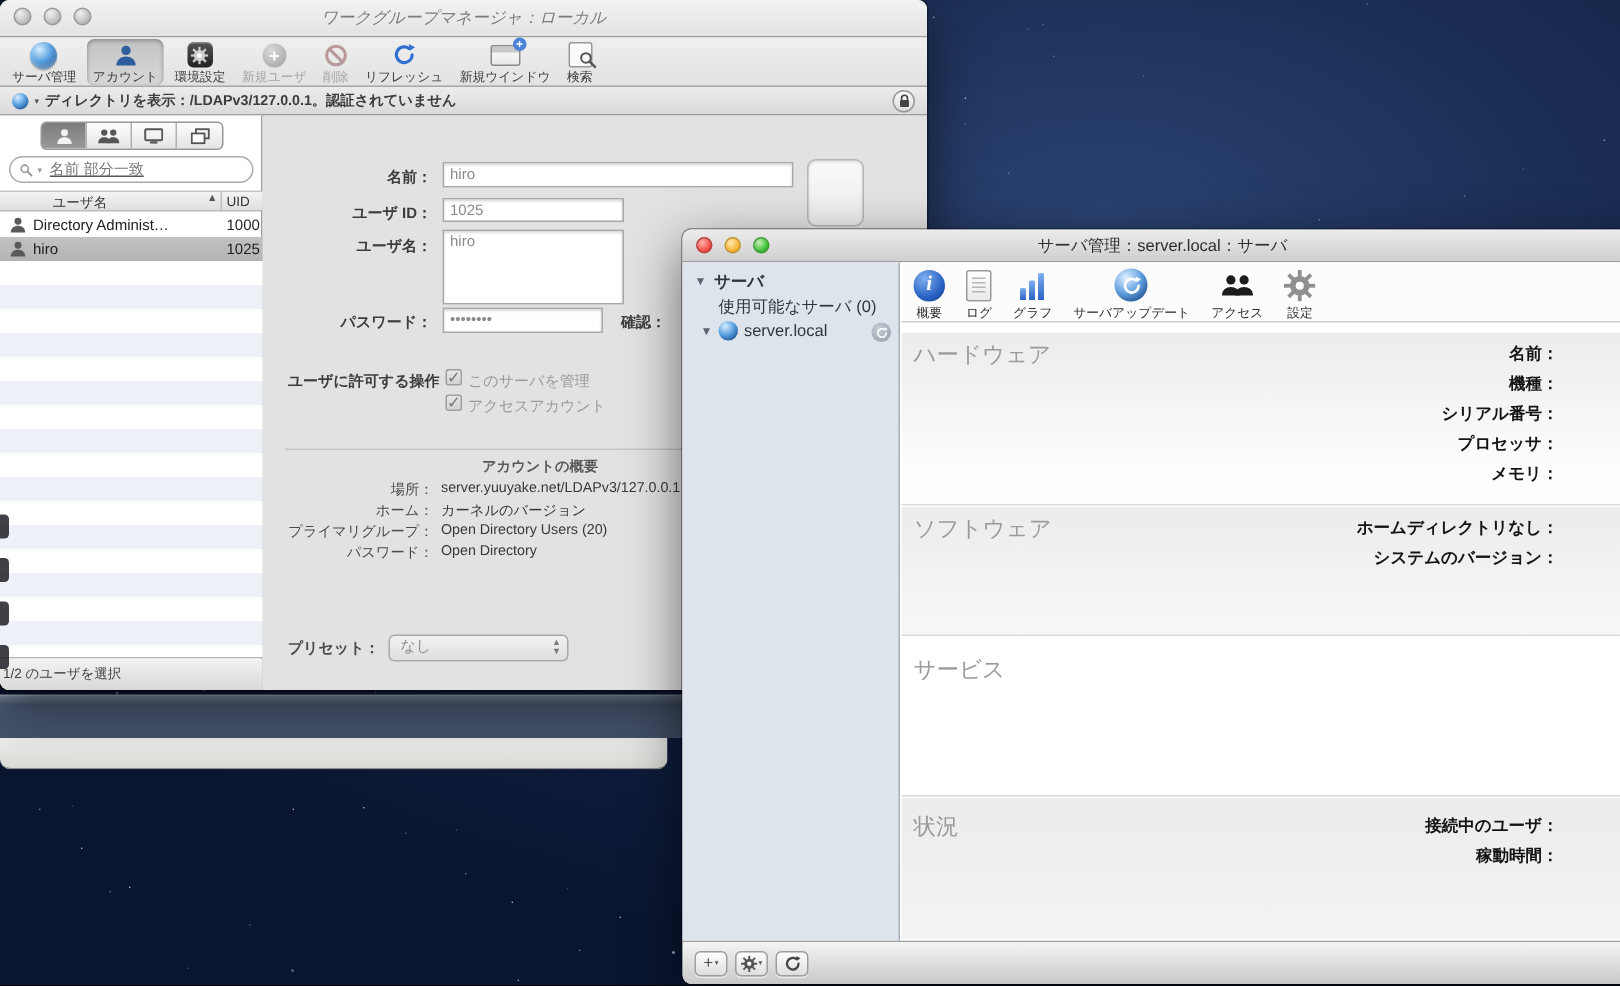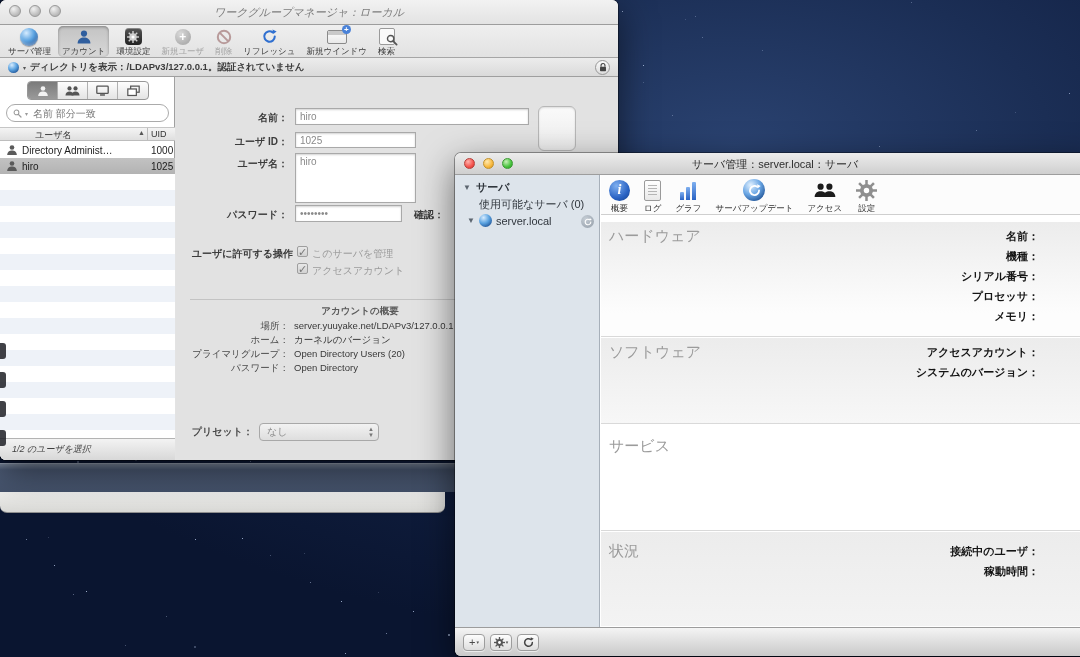--- a/index.html
+++ b/index.html
@@ -58,35 +58,35 @@
   #wgm-dirbar .dir-text{font-size:9.5px;color:#3c3c3c;font-weight:bold;}
   #dir-lock{margin-left:auto;width:15px;height:15px;border-radius:50%;border:1px solid #989898;background:linear-gradient(#fbfbfb,#dcdcdc);display:flex;align-items:center;justify-content:center;color:#444;}
 
   
   #wgm-side{position:absolute;left:0;top:77px;width:175px;height:383px;background:#fff;border-right:1px solid #a0a0a0;border-radius:0 0 0 6px;}
   #seg{position:absolute;left:27px;top:4px;height:19px;display:flex;border:1px solid #979797;border-radius:4px;overflow:hidden;background:linear-gradient(#fdfdfd,#e4e4e4);}
   .seg-btn{width:30px;height:17px;display:flex;align-items:center;justify-content:center;border-right:1px solid #b0b0b0;color:#555;}
   .seg-btn:last-child{border-right:none;}
   .seg-btn.selected{background:linear-gradient(#7b7b7b,#9a9a9a);color:#f2f2f2;}
   #wgm-search{position:absolute;left:6px;top:27px;width:163px;height:18px;border-radius:9px;border:1px solid #ababab;background:#fff;display:flex;align-items:center;padding:0 6px;gap:3px;color:#9a9a9a;}
-  #wgm-search input{border:none;outline:none;width:100%;font-size:10px;color:#555;background:transparent;font-family:inherit;}
+  #wgm-search input{border:none;outline:none;width:100%;font-size:10px;color:#555;background:transparent;font-family:inherit;text-decoration:underline;}
   #list-head{position:absolute;left:0;top:50px;width:175px;height:14px;background:linear-gradient(#f4f4f4,#dfdfdf);border-top:1px solid #c6c6c6;border-bottom:1px solid #bdbdbd;font-size:9px;color:#333;}
   #list-head .h-user{position:absolute;left:35px;top:1px;}
   #list-head .h-uid{position:absolute;left:151px;top:1px;}
   #list-head .h-sort{position:absolute;left:138px;top:1px;font-size:7px;color:#555;}
   #list-head .h-div{position:absolute;left:147px;top:0;width:1px;height:13px;background:#bdbdbd;}
   .u-row{position:absolute;left:0;width:175px;height:16px;font-size:10px;color:#1c1c1c;display:flex;align-items:center;}
   .u-row .u-ic{width:12px;margin:0 4px 0 6px;color:#5a5a5a;flex:0 0 auto;}
   .u-row .u-name{white-space:nowrap;overflow:hidden;max-width:110px;}
   .u-row .u-uid{position:absolute;left:151px;}
   .u-row.selected{background:linear-gradient(#c2c2c2,#b3b3b3);}
   #list-stripes{position:absolute;left:0;top:97px;width:175px;height:264px;
     background:repeating-linear-gradient(to bottom,#fff 0 16px,#eef2f8 16px 32px);}
   #wgm-side-status{position:absolute;left:0;bottom:0;width:175px;height:22px;background:linear-gradient(#f3f3f3,#d8d8d8);
-    border-top:1px solid #b3b3b3;font-size:9px;color:#3f3f3f;line-height:21px;padding-left:12px;border-radius:0 0 0 6px;font-style:italic;}
+    border-top:1px solid #b3b3b3;font-size:9px;color:#3f3f3f;line-height:21px;padding-left:2px;border-radius:0 0 0 6px;}
 
   
   #wgm-main{position:absolute;left:176px;top:77px;width:442px;height:383px;background:#e2e2e2;border-radius:0 0 6px 0;}
   #wgm-tabs{position:absolute;left:92px;top:7px;height:17px;display:flex;border:1px solid #929292;border-radius:4px;overflow:hidden;background:linear-gradient(#f3f3f3,#dcdcdc);}
   .wtab{padding:0 9px;font-size:10px;line-height:15px;color:#2e2e2e;font-weight:bold;border-right:1px solid #a8a8a8;}
   .wtab:last-child{border-right:none;}
   .wtab.selected{background:linear-gradient(#6f6f6f,#8d8d8d);color:#fff;}
   .flabel{position:absolute;font-size:10px;font-weight:bold;color:#3c3c3c;text-align:right;}
   .ffield{position:absolute;background:#fff;border:1px solid #a9a9a9;box-shadow:inset 0 1px 2px rgba(0,0,0,.18);
     font-size:10px;color:#8a8a8a;padding:2px 4px;}
@@ -637,21 +637,21 @@
           <div class="sec-row">機種：</div>
           <div class="sec-row">シリアル番号：</div>
           <div class="sec-row">プロセッサ：</div>
           <div class="sec-row">メモリ：</div>
         </div>
       </div>
 
       <div class="sec" style="top:163px;height:86px;background:linear-gradient(#ececec,#f7f7f7)">
         <div class="sec-title">ソフトウェア</div>
         <div class="sec-rows">
-          <div class="sec-row">アクセスアカウント：</div>
+          <div class="sec-row">ホームディレクトリなし：</div>
           <div class="sec-row">システムのバージョン：</div>
         </div>
       </div>
 
       <div class="sec" style="top:250px;height:106px;background:#fff">
         <div class="sec-title" style="top:12px">サービス</div>
       </div>
 
       <div class="sec" style="top:357px;height:94px;border-bottom:none;background:linear-gradient(#ececec,#f3f3f3)">
         <div class="sec-title" style="top:10px">状況</div>

